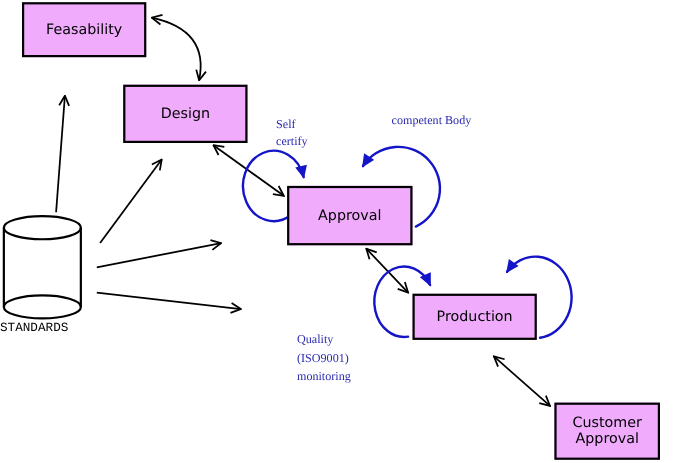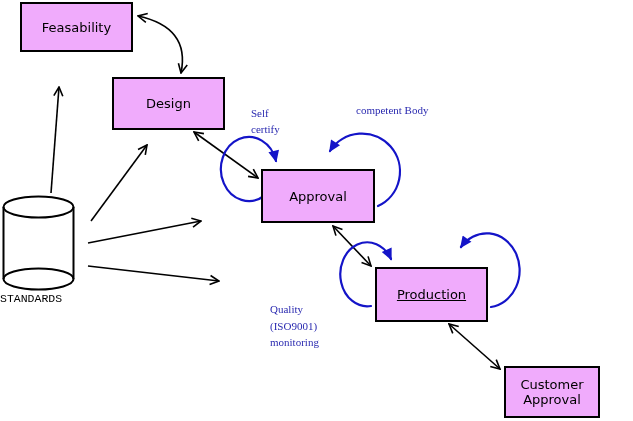--- a/index.html
+++ b/index.html
@@ -10,21 +10,21 @@
   .shape{stroke:var(--line-stroke,#000);stroke-width:2;fill:none;}
   .loop{stroke:var(--loop-stroke,#1414c8);stroke-width:2.2;fill:none;stroke-linecap:round;}
   .mk-black{stroke:var(--line-stroke,#000);stroke-width:1.6;fill:none;}
   .mk-blue{fill:var(--loop-stroke,#1414c8);stroke:none;}
   .node{position:absolute;box-sizing:border-box;border:2px solid var(--line-stroke,#000);
         background:#f0abfc;display:flex;flex-direction:column;align-items:center;justify-content:center;
         font-size:13px;line-height:15px;color:#000;text-align:center;}
   .b-feas{left:20px;top:2px;width:113px;height:50px;}
   .b-design{left:112px;top:77px;width:113px;height:53px;}
   .b-approval{left:261px;top:169px;width:114px;height:54px;}
-  .b-production{left:375px;top:267px;width:113px;height:55px;text-decoration:underline;}
+  .b-production{left:375px;top:267px;width:113px;height:42px;}
   .b-customer{left:504px;top:366px;width:96px;height:52px;}
   .plain-label{position:absolute;left:0;top:292px;width:80px;text-align:left;
                font-size:11.5px;line-height:14px;color:#000;font-family:Liberation Mono, monospace;}
   .ann{position:absolute;color:var(--annotation-text,#2a2ab0);font-size:11px;line-height:16px;font-family:Liberation Serif, serif;}
   .ann span{display:block;}
   .a-self{left:251px;top:105px;}
   .a-cert{left:356px;top:102px;}
   .a-surv{left:526px;top:220px;}
   .a-qual{left:270px;top:301px;line-height:16.5px;}
 </style>

